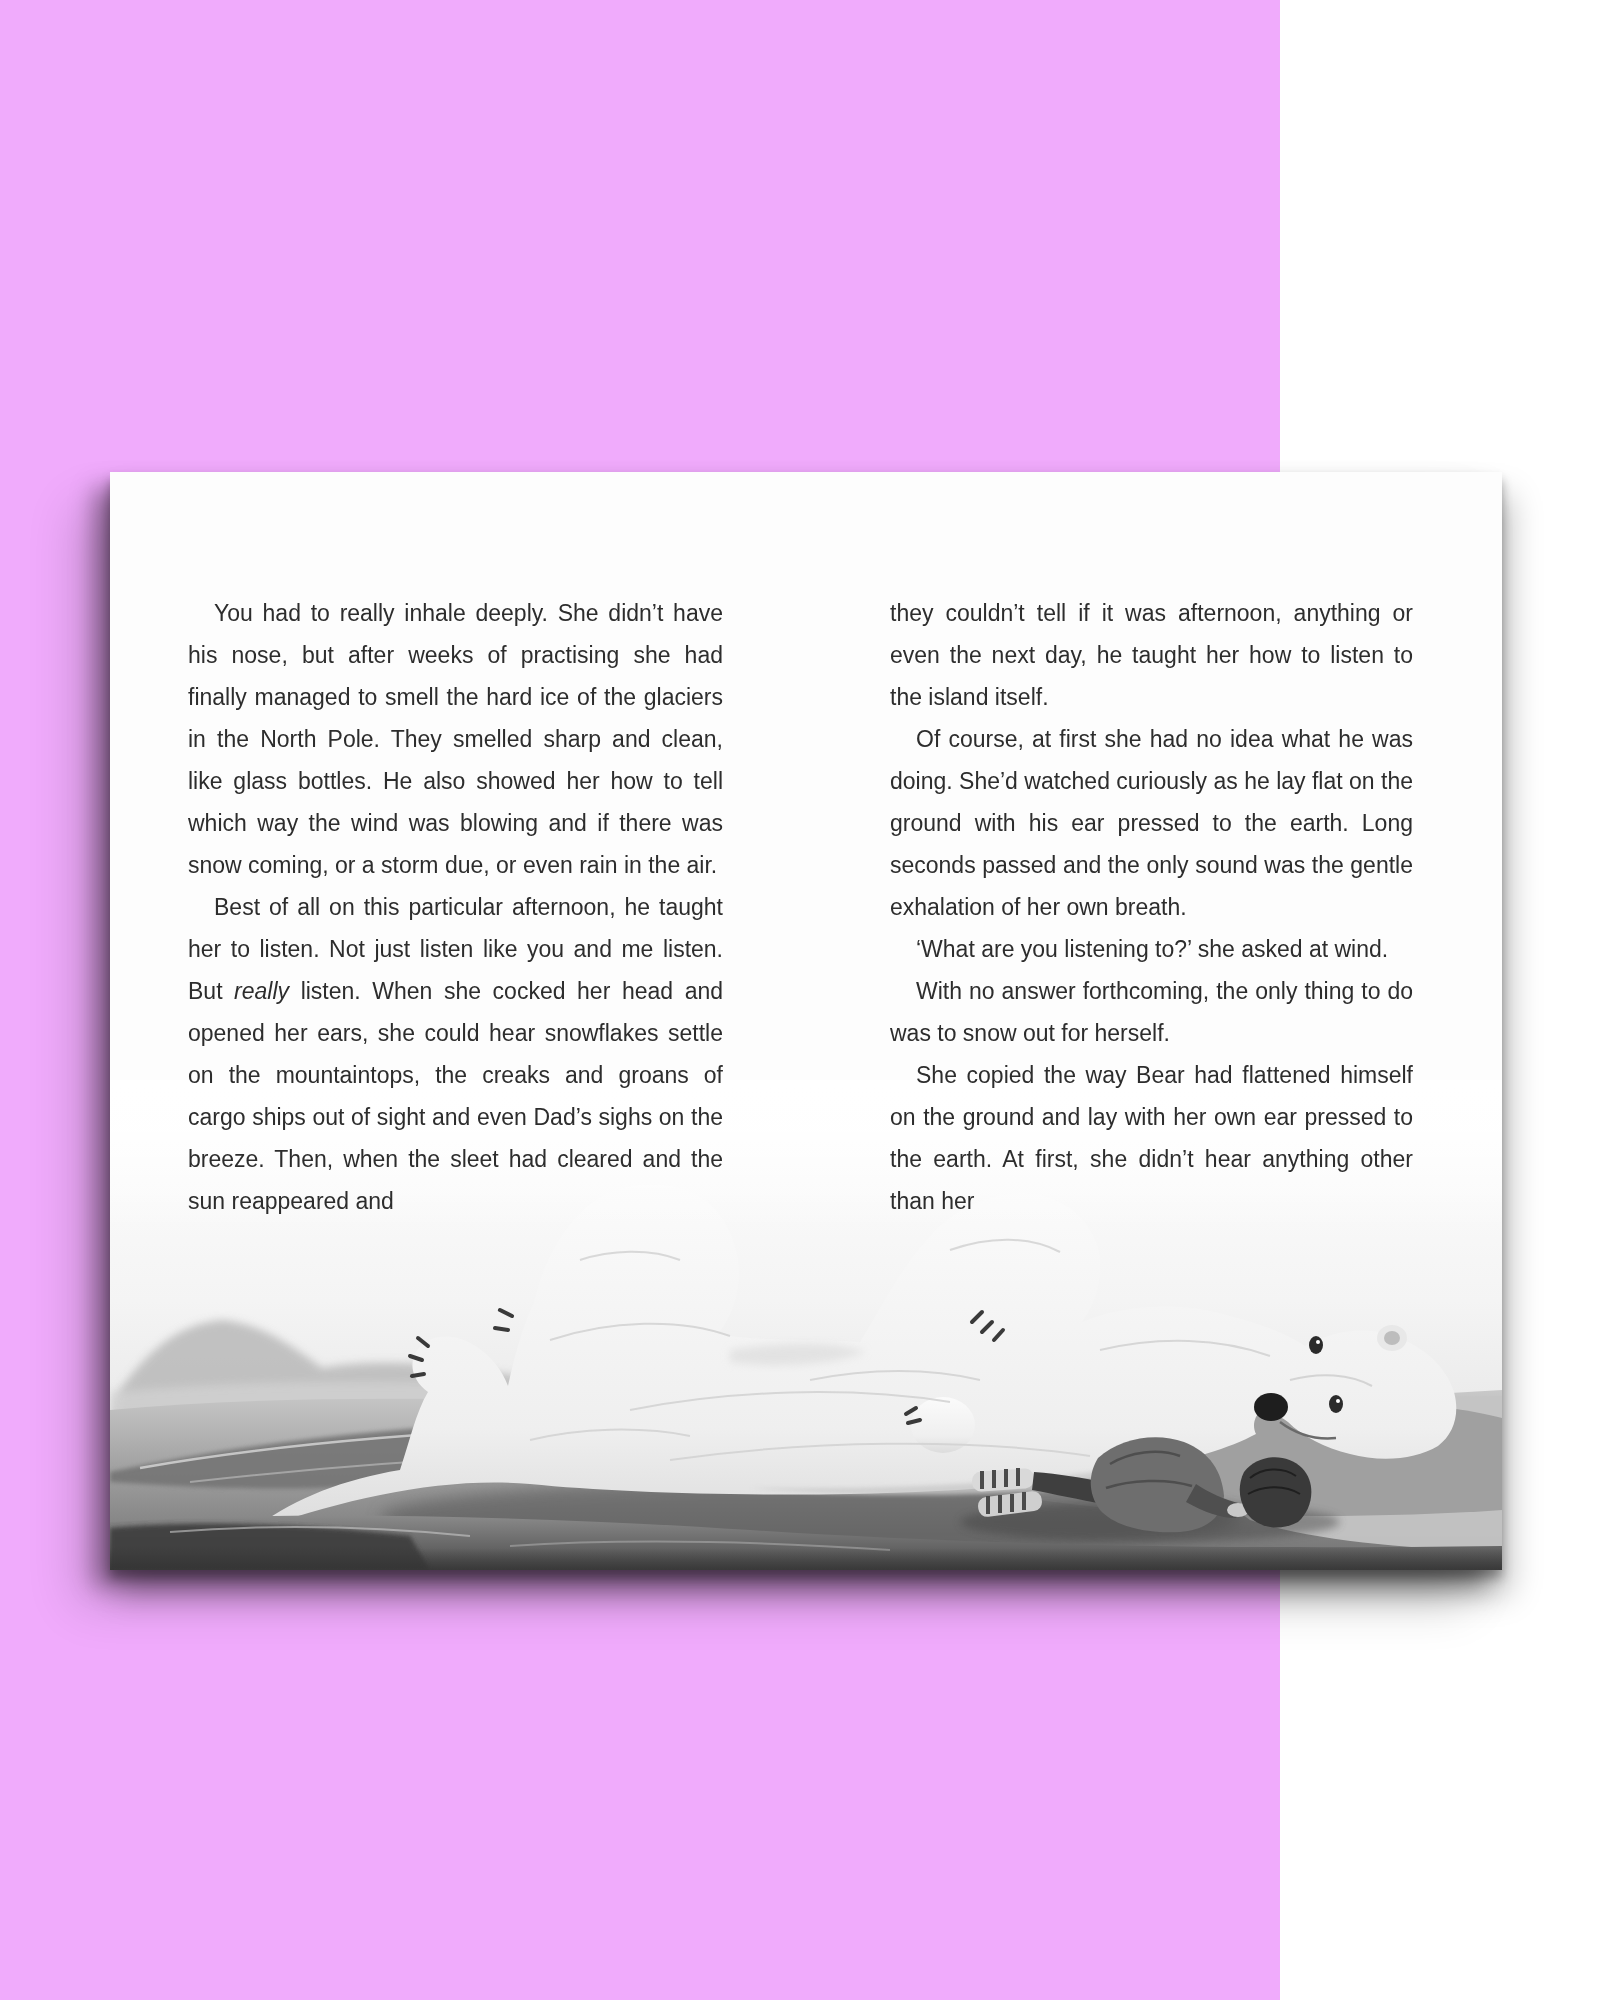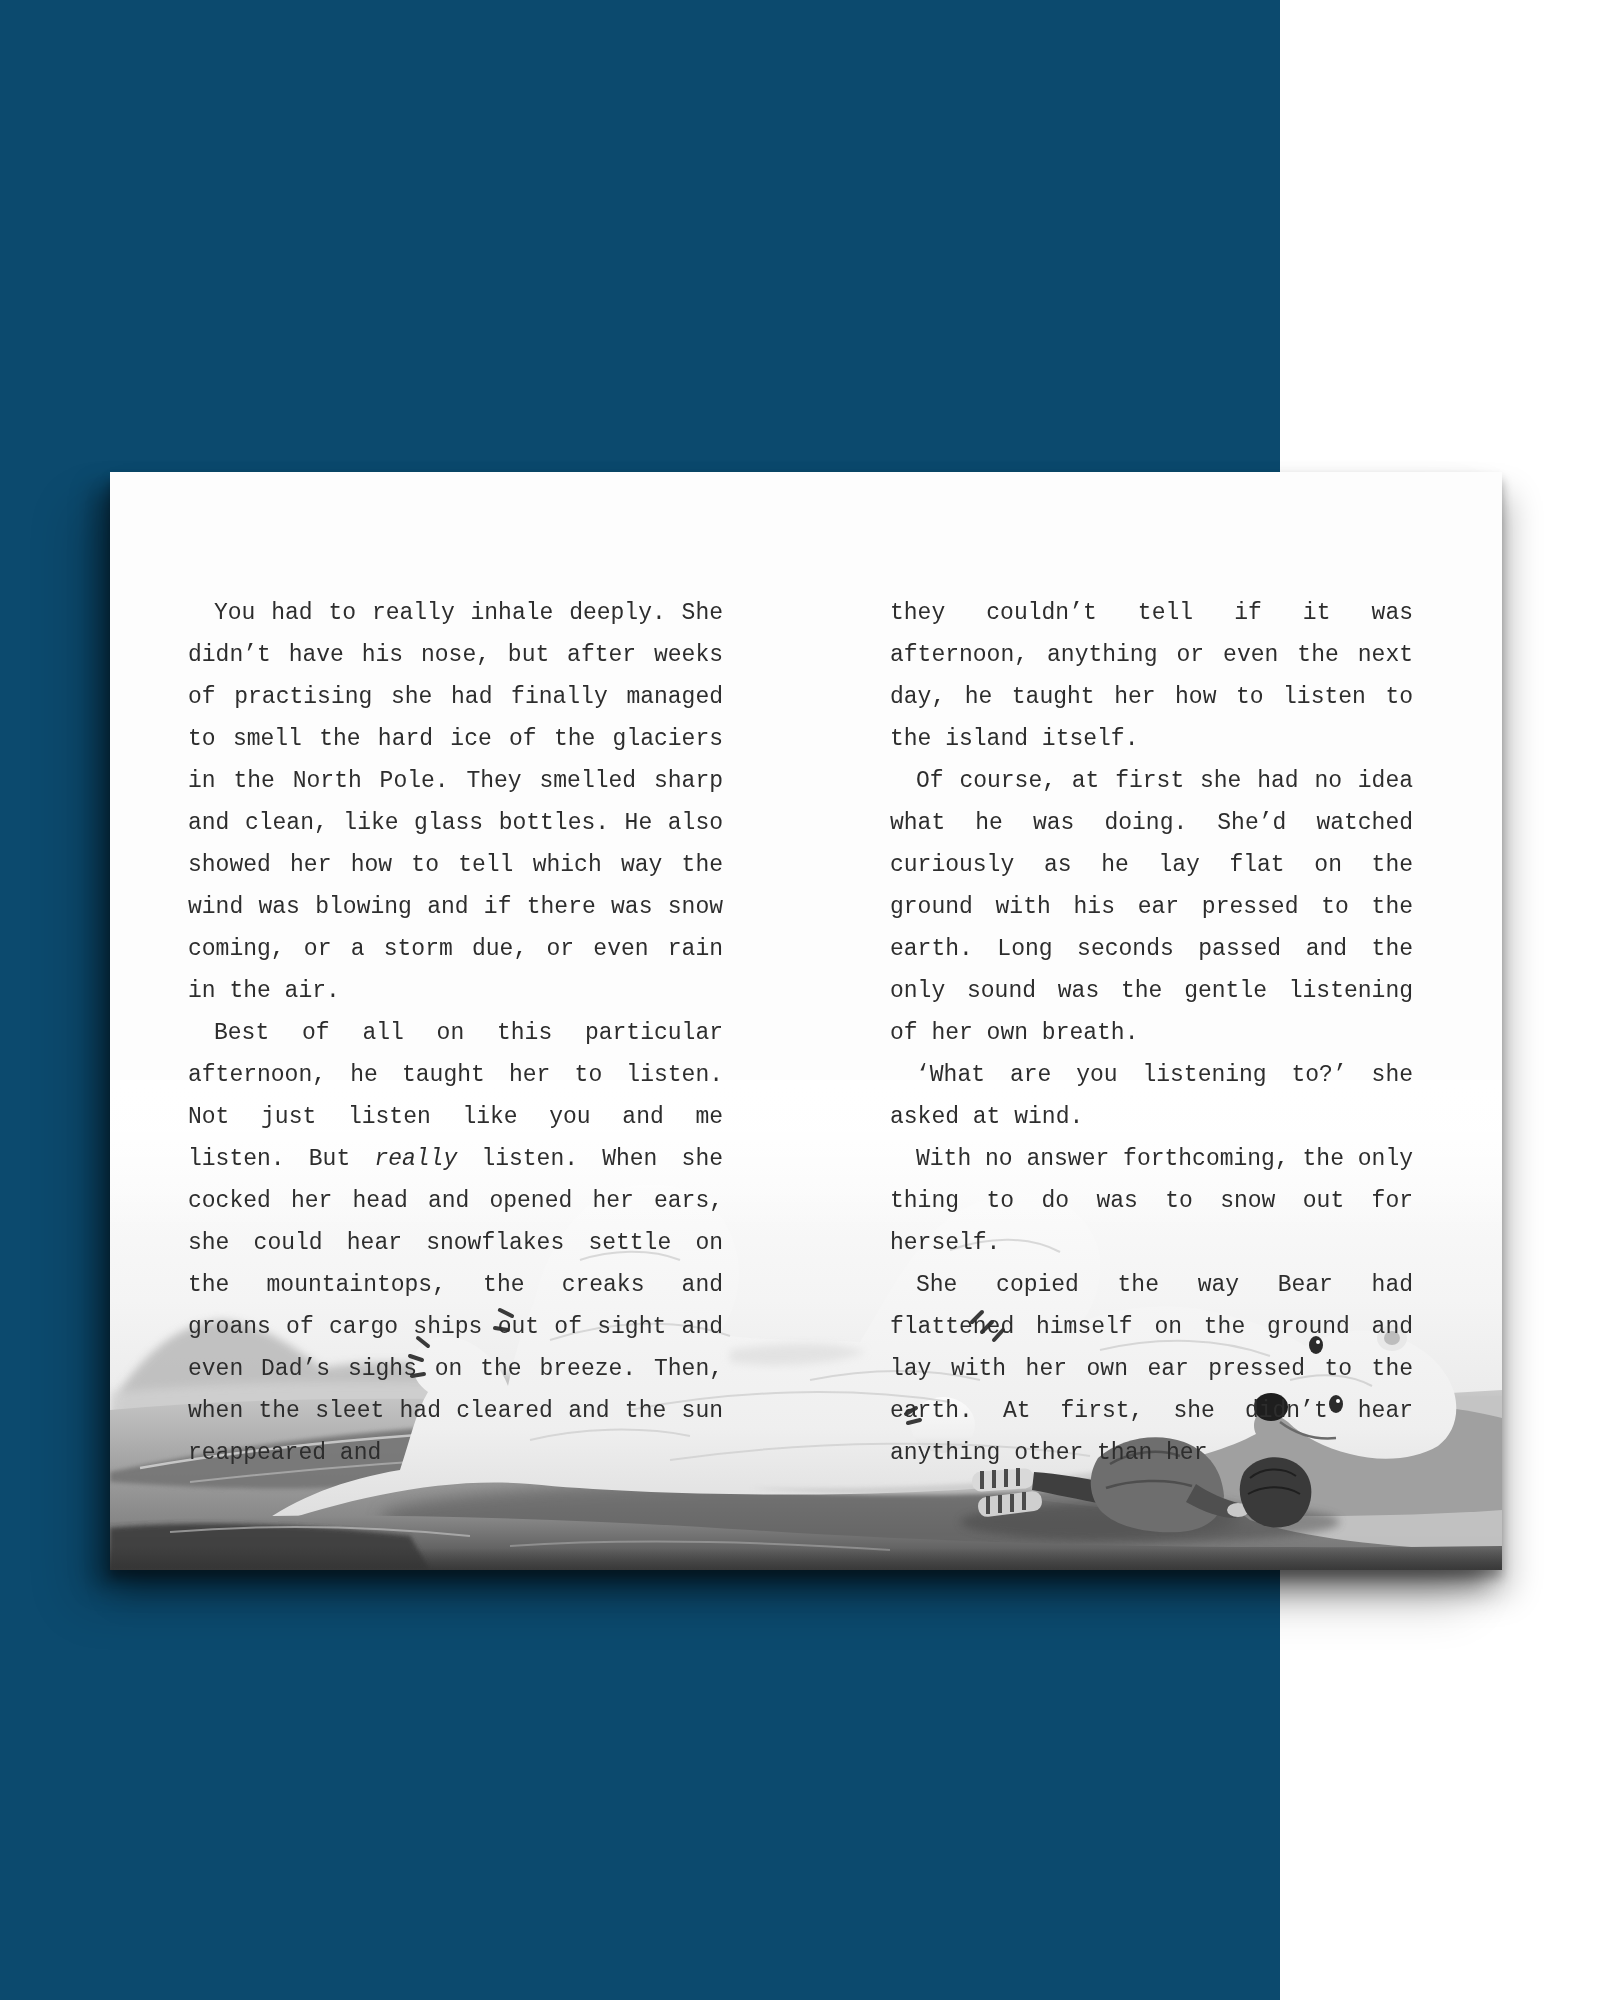--- a/index.html
+++ b/index.html
@@ -1,16 +1,16 @@
 <!DOCTYPE html>
 <html><head>
 <meta charset="utf-8">
 <style>
   html,body{margin:0;padding:0;background:#ffffff;width:1600px;height:2000px;overflow:hidden;}
-  .canvas{position:relative;width:1280px;height:2000px;background:#0c4a6e;font-family:Liberation Mono, monospace;}
+  .canvas{position:relative;width:1280px;height:2000px;background:#f0abfc;font-family:Liberation Sans, sans-serif;}
   .page{
     position:absolute;left:110px;top:472px;width:1392px;height:1098px;
     background:#fdfdfd;
     box-shadow:-16px 16px 22px rgba(0,0,0,0.35),
                -34px 34px 46px rgba(0,0,0,0.16),
                8px 24px 30px rgba(0,0,0,0.25),
                0 8px 10px rgba(0,0,0,0.30);
   }
   .text-column{
     position:absolute;top:120px;
@@ -34,21 +34,21 @@
 
 <div class="canvas">
   <div class="page">
 
     <div class="text-column col-left">
         <p class="indent"><span>You had to really inhale deeply. She didn’t have his nose, but after weeks of practising she had finally managed to smell the hard ice of the glaciers in the North Pole. They smelled sharp and clean, like glass bottles. He also showed her how to tell which way the wind was blowing and if there was snow coming, or a storm due, or even rain in the air.</span></p>
         <p class="indent"><span>Best of all on this particular afternoon, he taught her to listen. Not just listen like you and me listen. But </span><em>really</em><span> listen. When she cocked her head and opened her ears, she could hear snowflakes settle on the mountaintops, the creaks and groans of cargo ships out of sight and even Dad’s sighs on the breeze. Then, when the sleet had cleared and the sun reappeared and</span></p>
       </div>
     <div class="text-column col-right">
         <p class="noindent"><span>they couldn’t tell if it was afternoon, anything or even the next day, he taught her how to listen to the island itself.</span></p>
-        <p class="indent"><span>Of course, at first she had no idea what he was doing. She’d watched curiously as he lay flat on the ground with his ear pressed to the earth. Long seconds passed and the only sound was the gentle listening of her own breath.</span></p>
+        <p class="indent"><span>Of course, at first she had no idea what he was doing. She’d watched curiously as he lay flat on the ground with his ear pressed to the earth. Long seconds passed and the only sound was the gentle exhalation of her own breath.</span></p>
         <p class="indent"><span>‘What are you listening to?’ she asked at wind.</span></p>
         <p class="indent"><span>With no answer forthcoming, the only thing to do was to snow out for herself.</span></p>
         <p class="indent"><span>She copied the way Bear had flattened himself on the ground and lay with her own ear pressed to the earth. At first, she didn’t hear anything other than her</span></p>
       </div>
 
     <div class="illustration">
       <svg viewBox="0 0 1392 490" preserveAspectRatio="none">
         <defs>
           <linearGradient id="skyG" x1="0" y1="0" x2="0" y2="1">
             <stop offset="0" stop-color="#ffffff"></stop>

